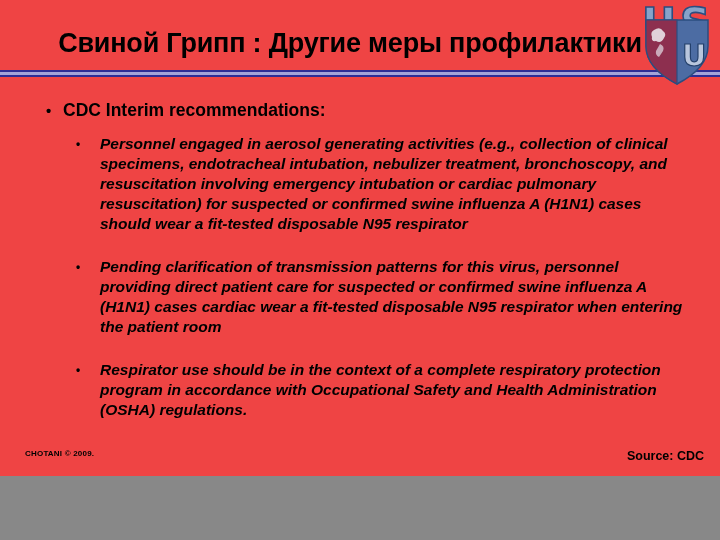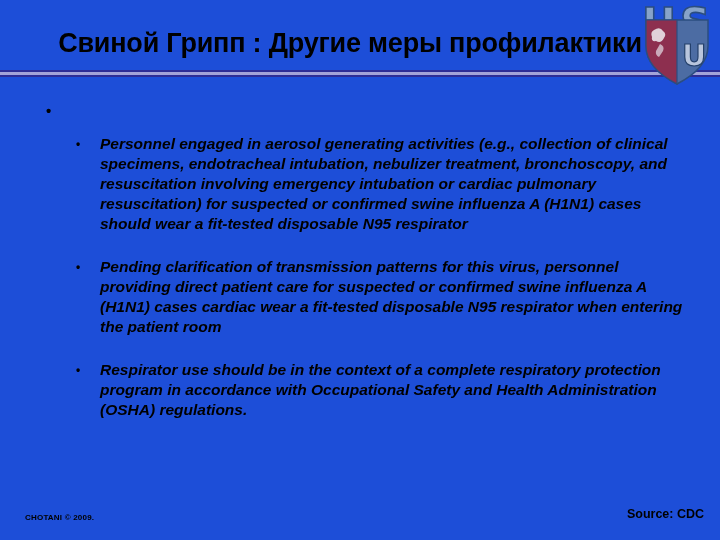--- a/index.html
+++ b/index.html
@@ -1,20 +1,20 @@
 <!DOCTYPE html>
 <html><head>
 <meta charset="utf-8">
 <style>
   html, body { margin: 0; padding: 0; background: #888; }
   .slide {
     position: relative;
     width: 720px;
-    height: 540px;
-    background: #1d4ed8;
+    height: 476px;
+    background: #ef4444;
     overflow: hidden;
     font-family: "Liberation Sans", sans-serif;
     color: #000;
   }
   .title {
     position: absolute;
     top: 28px;
     left: 0;
     width: 700px;
     text-align: center;
@@ -88,21 +88,21 @@
     position: absolute;
     left: 25px;
     bottom: 18px;
     font-size: 8px;
     font-weight: 700;
     letter-spacing: 0.2px;
   }
   .footer-right {
     position: absolute;
     right: 16px;
-    bottom: 19px;
+    bottom: 13px;
     font-size: 12.5px;
     font-weight: 700;
   }
 </style>
 </head>
 <body>
 
 <div class="slide">
 
   <div class="title">Свиной Грипп : Другие меры профилактики</div>
@@ -124,20 +124,21 @@
     </svg>
   </div>
 
   <div class="rule"></div>
 
   <div class="content">
 
 
     <div class="l1">
       <span class="marker">•</span>
+      <span class="txt">CDC Interim recommendations:</span>
     </div>
 
     <div class="sub-list">
 
       <div class="l2">
         <span class="marker">•</span>
         <span class="txt">Personnel engaged in aerosol generating activities (e.g., collection of clinical specimens, endotracheal intubation, nebulizer treatment, bronchoscopy, and resuscitation involving emergency intubation or cardiac pulmonary resuscitation) for suspected or confirmed swine influenza A (H1N1) cases should wear a fit-tested disposable N95 respirator</span>
       </div>
 
       <div class="l2">

